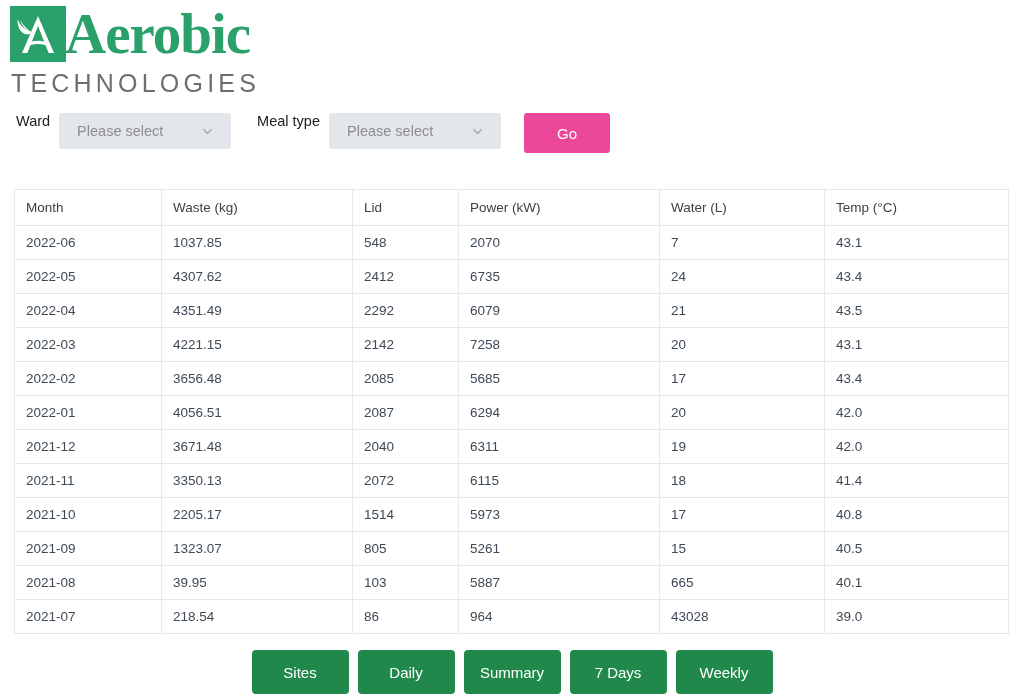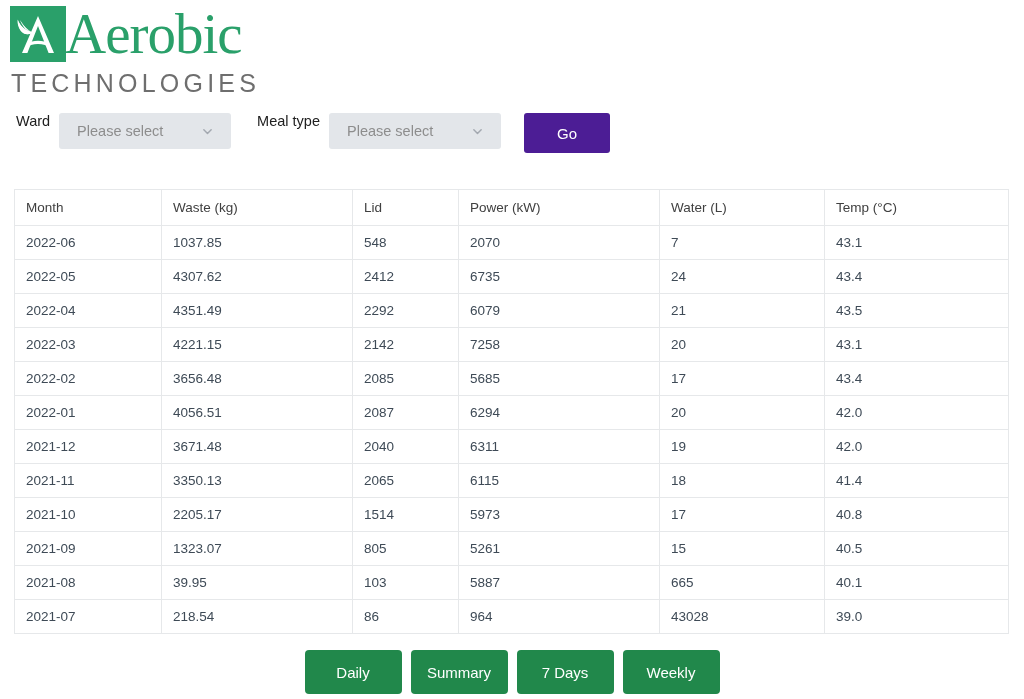--- a/index.html
+++ b/index.html
@@ -28,21 +28,21 @@
     width: 56px;
     height: 56px;
     background: #2aa06a;
     position: relative;
     flex: none;
     overflow: hidden;
   }
   .logo-mark svg { display: block; }
   .logo-word {
     font-family: "Liberation Serif", serif;
-    font-weight: normal;
+    font-weight: bold;
     font-size: 57px;
     line-height: 56px;
     color: #2aa06a;
     letter-spacing: -1px;
     margin-left: -1px;
   }
   .logo-sub {
     font-family: "Liberation Sans", sans-serif;
     font-size: 25px;
     letter-spacing: 4.2px;
@@ -89,21 +89,21 @@
     width: 11px;
     height: 11px;
     flex: none;
     opacity: .55;
   }
   .gap { width: 26px; }
   .go-btn {
     margin-left: 23px;
     width: 86px;
     height: 40px;
-    background: #4c1d95;
+    background: #ec4899;
     border: none;
     border-radius: 3px;
     color: #ffffff;
     font-size: 15px;
     font-family: "Liberation Sans", sans-serif;
     cursor: pointer;
     display: flex;
     align-items: center;
     justify-content: center;
   }
@@ -289,21 +289,21 @@
           <td>2021-12</td>
           <td>3671.48</td>
           <td>2040</td>
           <td>6311</td>
           <td>19</td>
           <td>42.0</td>
         </tr>
       <tr>
           <td>2021-11</td>
           <td>3350.13</td>
-          <td>2065</td>
+          <td>2072</td>
           <td>6115</td>
           <td>18</td>
           <td>41.4</td>
         </tr>
       <tr>
           <td>2021-10</td>
           <td>2205.17</td>
           <td>1514</td>
           <td>5973</td>
           <td>17</td>
@@ -331,17 +331,18 @@
           <td>86</td>
           <td>964</td>
           <td>43028</td>
           <td>39.0</td>
         </tr>
     </tbody>
   </table>
 </div>
 
 <div class="navbtns">
+  <button class="navbtn">Sites</button>
   <button class="navbtn">Daily</button>
   <button class="navbtn">Summary</button>
   <button class="navbtn">7 Days</button>
   <button class="navbtn">Weekly</button>
 </div>
 
 </body></html>

